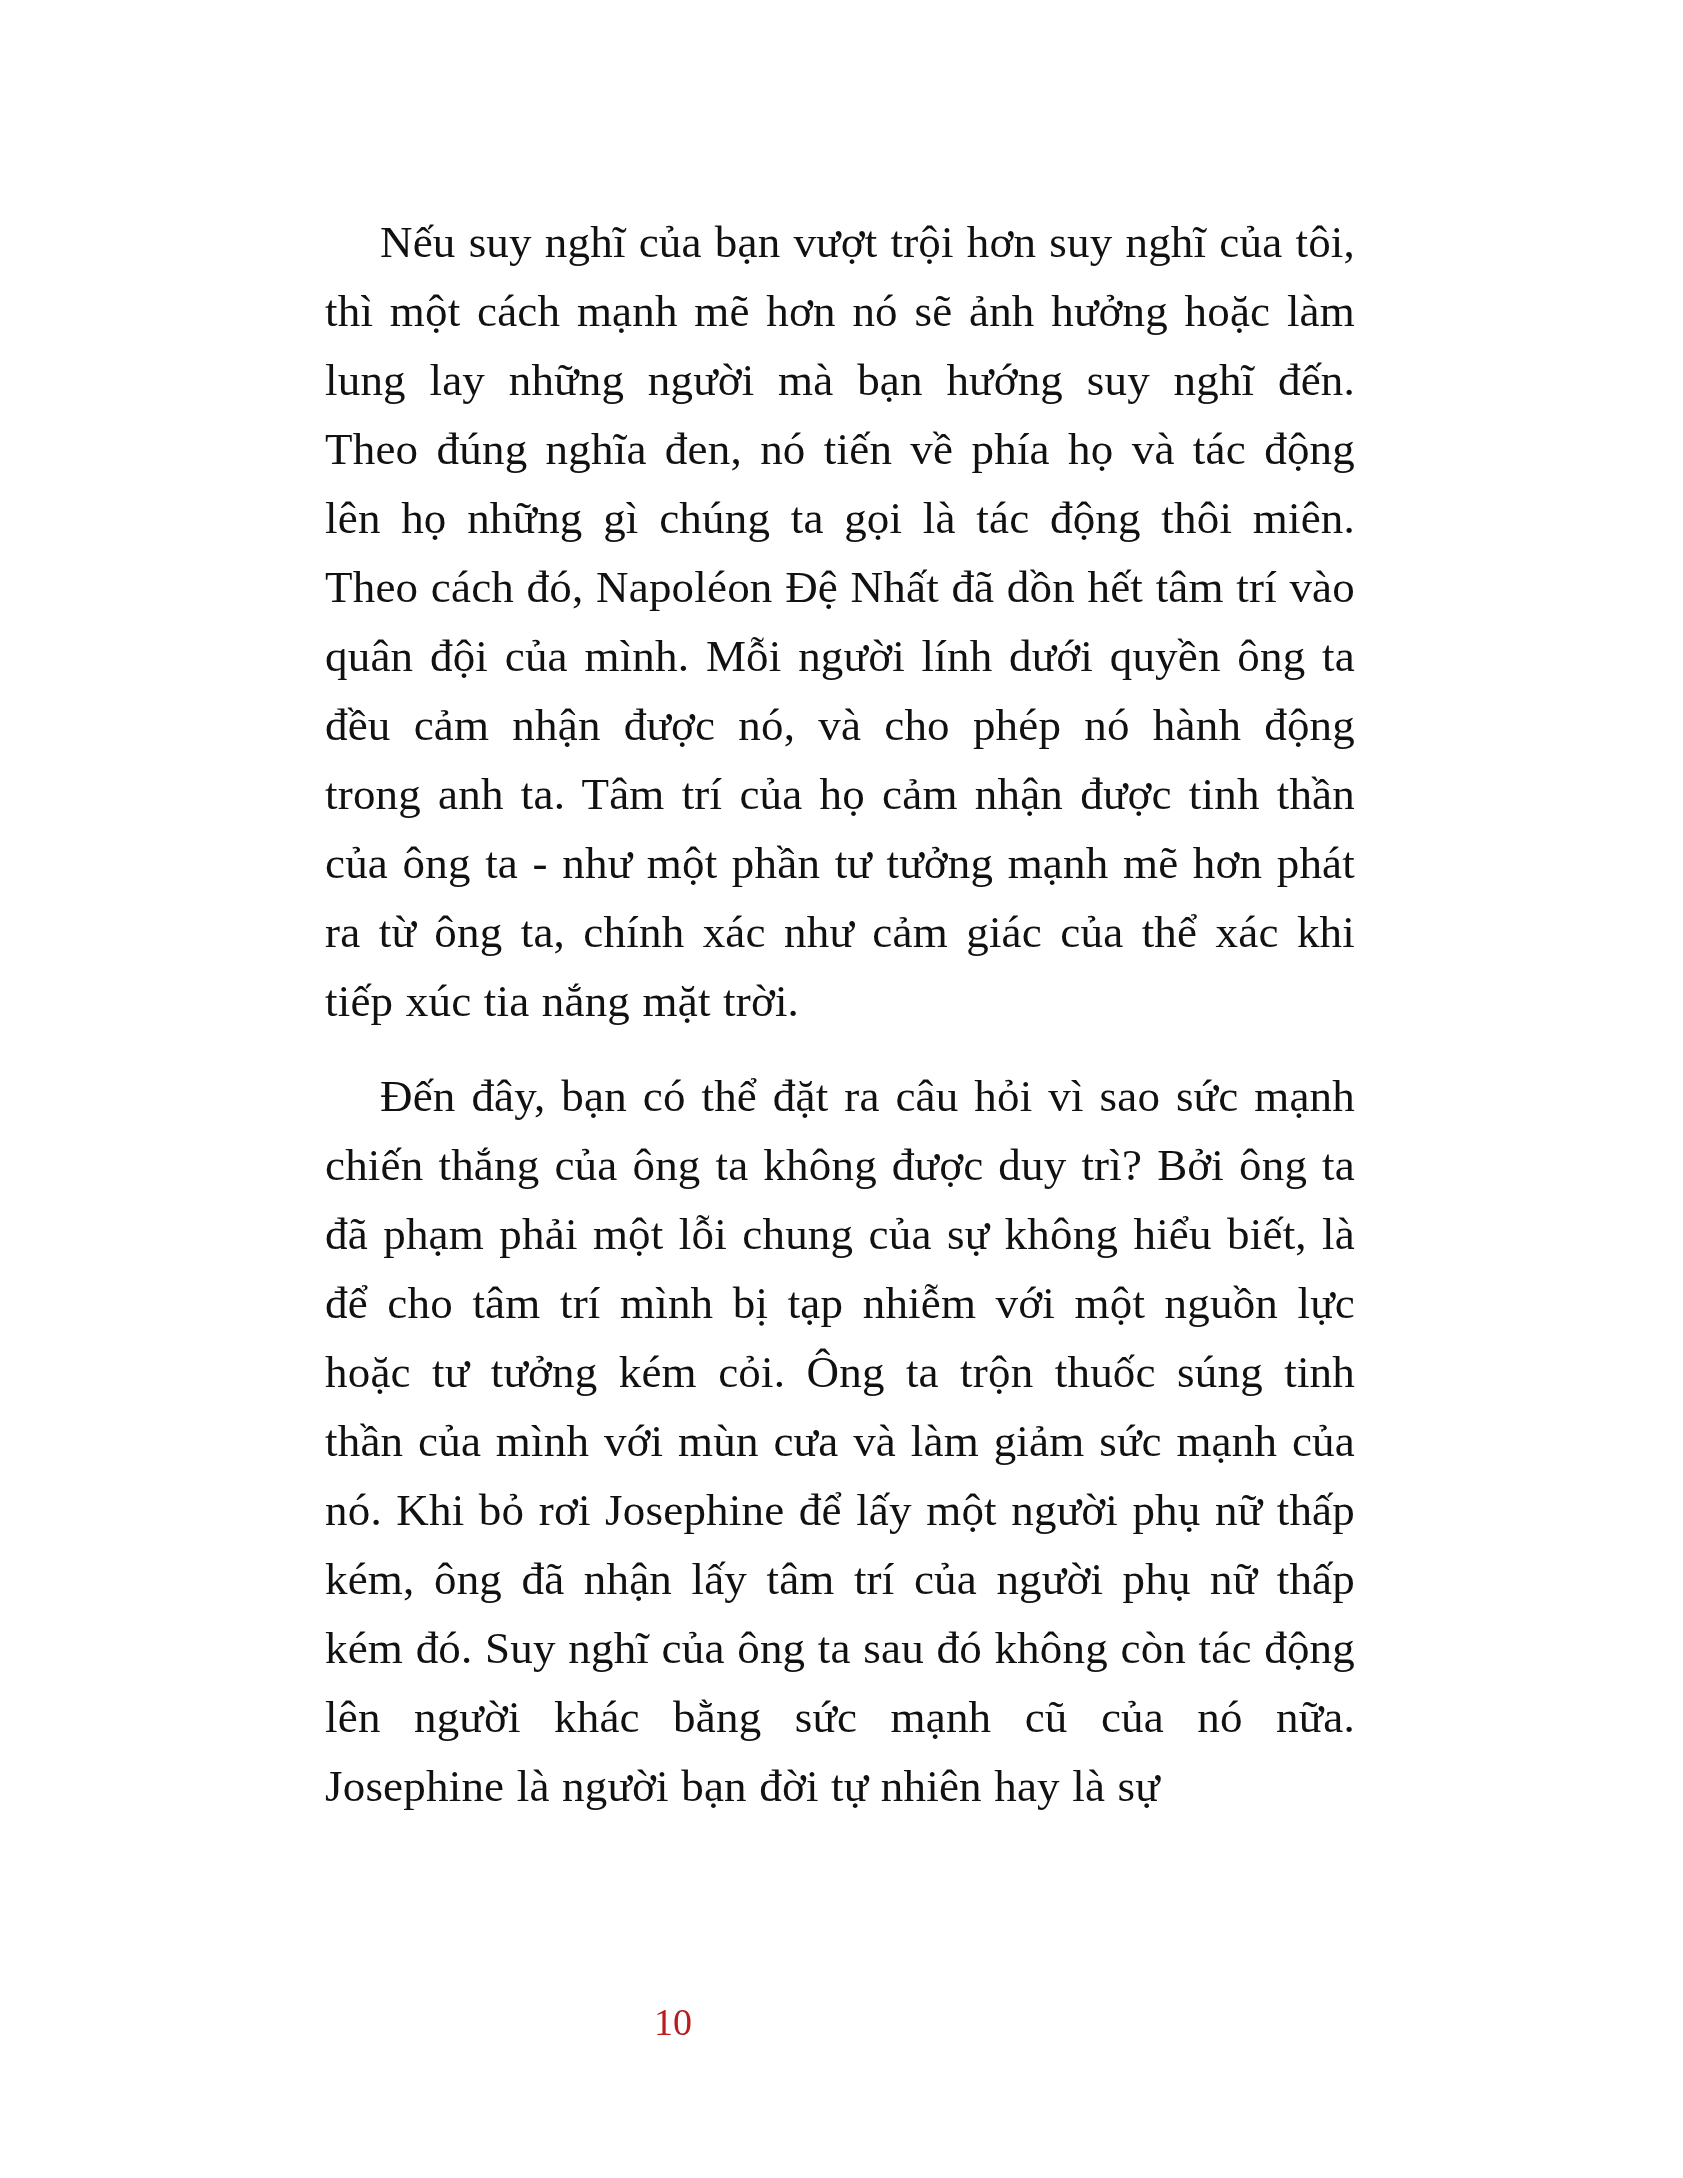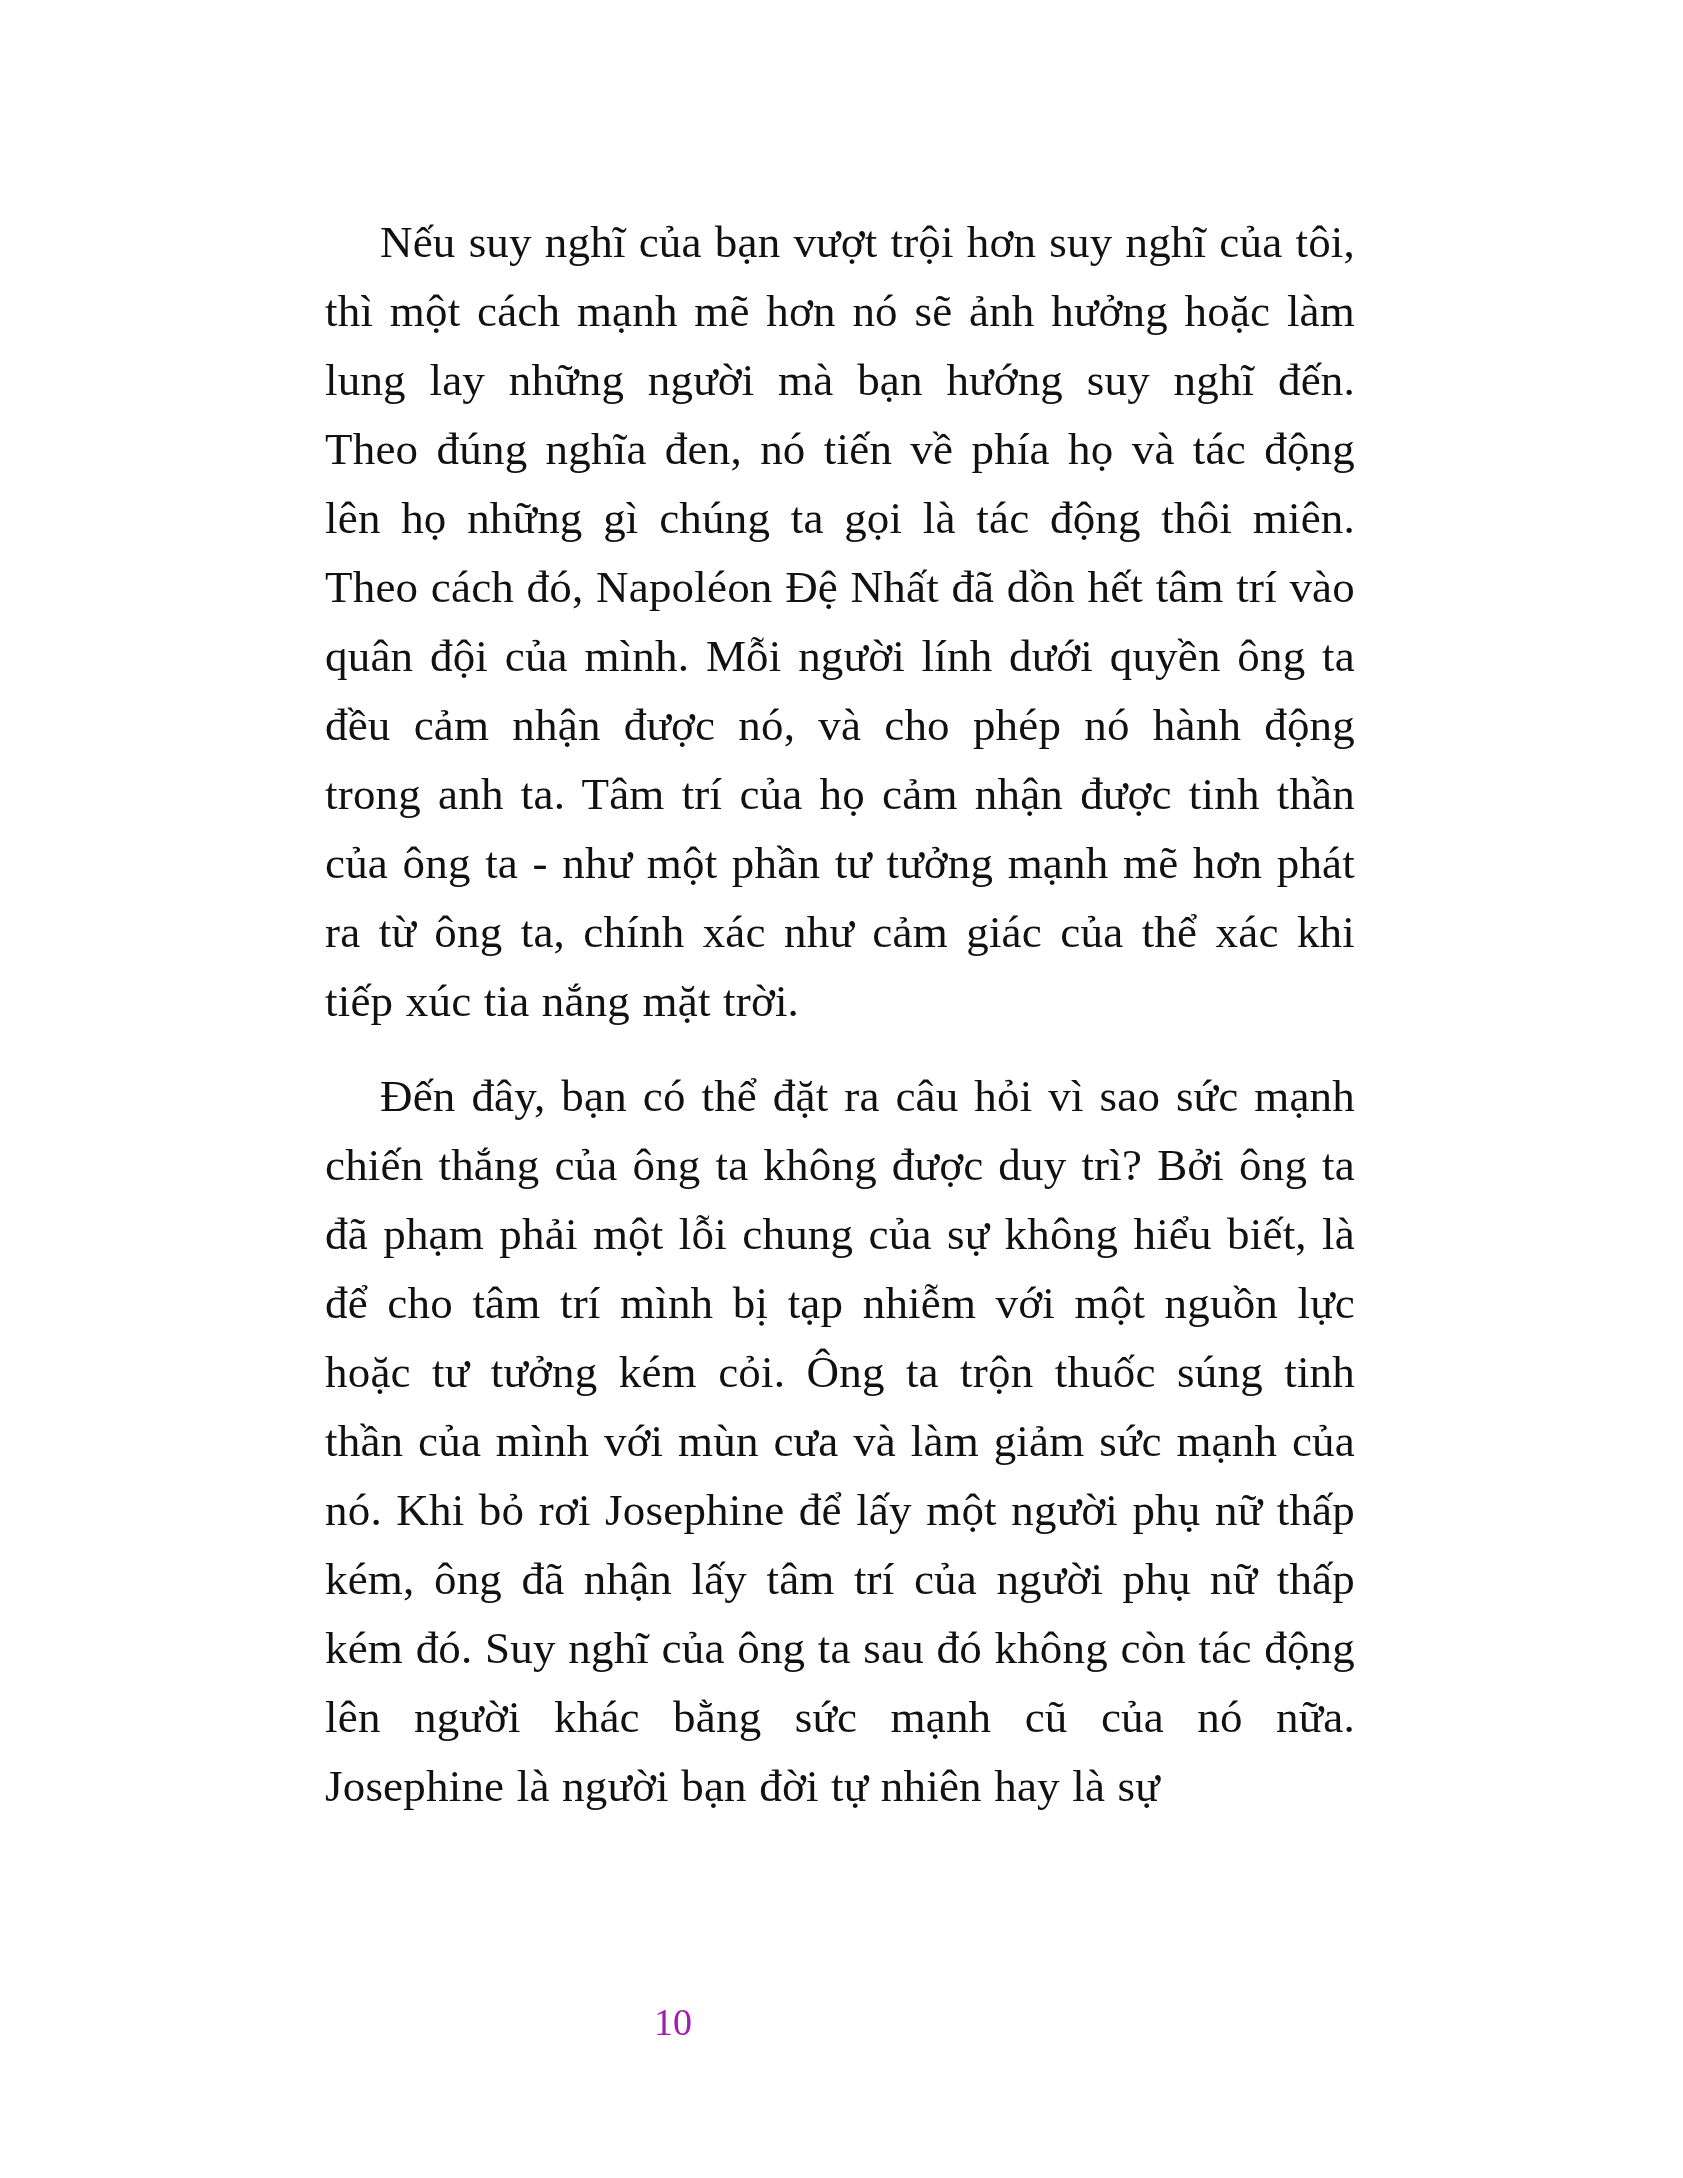--- a/index.html
+++ b/index.html
@@ -40,21 +40,21 @@
     margin-bottom: 0;
   }
   .page-number {
     position: absolute;
     left: 0;
     right: 0;
     top: 2000px;
     text-align: center;
     font-size: 38px;
     line-height: 44px;
-    color: #a21caf;
+    color: #b91c1c;
   }
 </style>
 </head>
 <body>
 
 <div class="page">
 
   <div class="text-column">
     <p class="para">Nếu suy nghĩ của bạn vượt trội hơn suy nghĩ của tôi, thì một cách mạnh mẽ hơn nó sẽ ảnh hưởng hoặc làm lung lay những người mà bạn hướng suy nghĩ đến. Theo đúng nghĩa đen, nó tiến về phía họ và tác động lên họ những gì chúng ta gọi là tác động thôi miên. Theo cách đó, Napoléon Đệ Nhất đã dồn hết tâm trí vào quân đội của mình. Mỗi người lính dưới quyền ông ta đều cảm nhận được nó, và cho phép nó hành động trong anh ta. Tâm trí của họ cảm nhận được tinh thần của ông ta - như một phần tư tưởng mạnh mẽ hơn phát ra từ ông ta, chính xác như cảm giác của thể xác khi tiếp xúc tia nắng mặt trời.</p>
     <p class="para">Đến đây, bạn có thể đặt ra câu hỏi vì sao sức mạnh chiến thắng của ông ta không được duy trì? Bởi ông ta đã phạm phải một lỗi chung của sự không hiểu biết, là để cho tâm trí mình bị tạp nhiễm với một nguồn lực hoặc tư tưởng kém cỏi. Ông ta trộn thuốc súng tinh thần của mình với mùn cưa và làm giảm sức mạnh của nó. Khi bỏ rơi Josephine để lấy một người phụ nữ thấp kém, ông đã nhận lấy tâm trí của người phụ nữ thấp kém đó. Suy nghĩ của ông ta sau đó không còn tác động lên người khác bằng sức mạnh cũ của nó nữa. Josephine là người bạn đời tự nhiên hay là sự</p>

